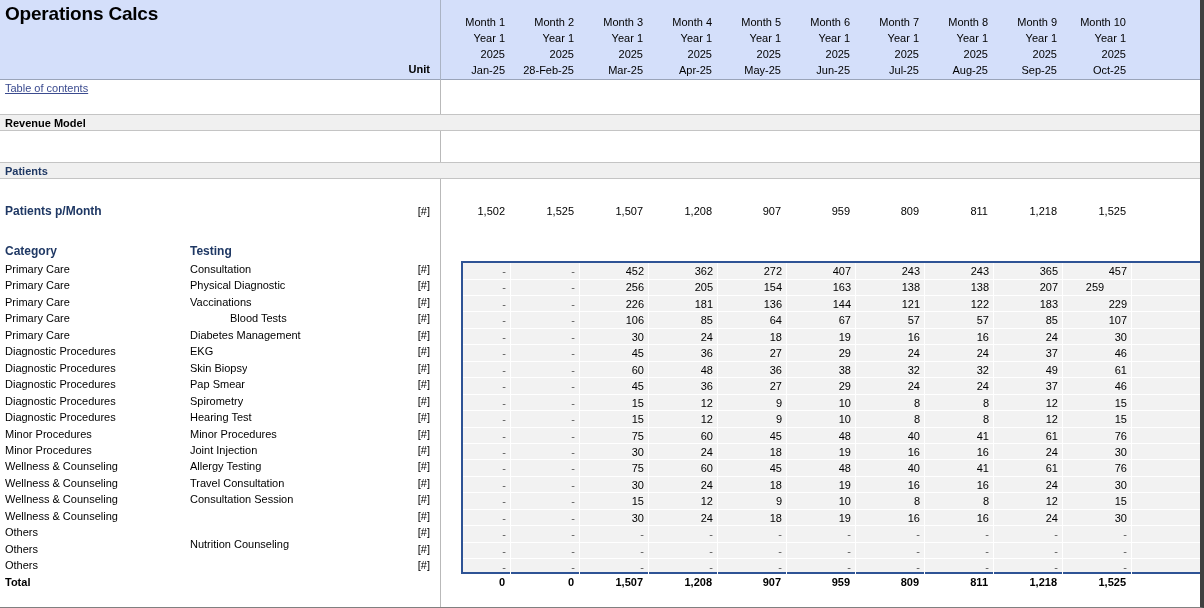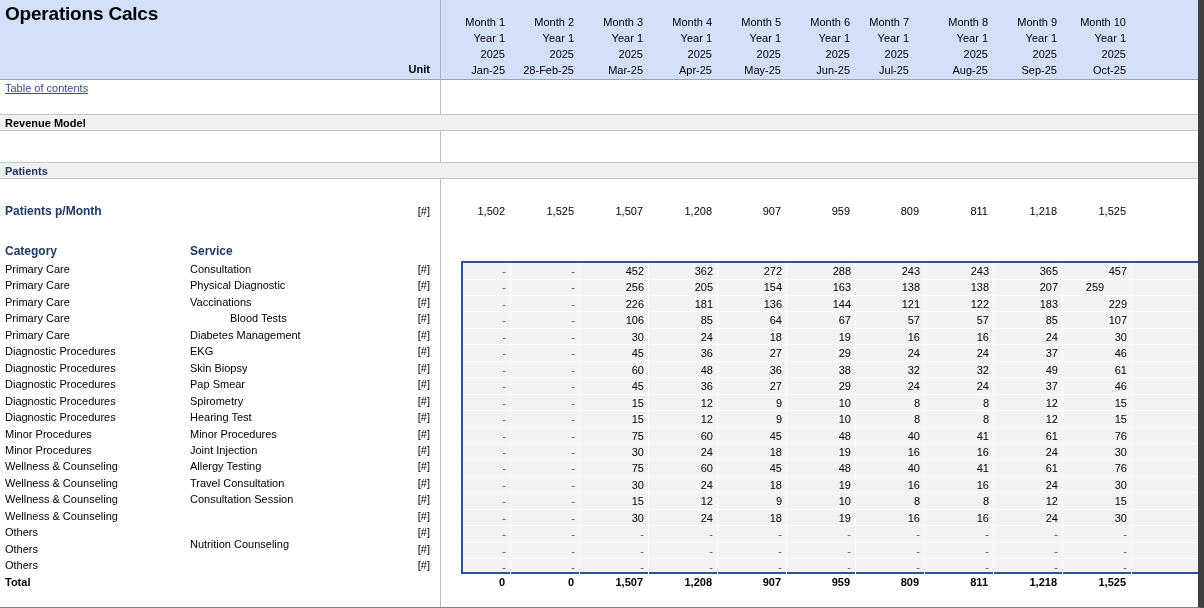--- a/index.html
+++ b/index.html
@@ -12,21 +12,21 @@
     font-size: 11px;
     color: #000000;
     -webkit-font-smoothing: none;
   }
   #sheet {
     position: relative;
     width: 1204px;
     height: 608px;
     overflow: hidden;
     background: #ffffff;
-    border-right: 6px solid #404040;
+    border-right: 4px solid #404040;
     border-bottom: 1px solid #808080;
     box-sizing: border-box;
   }
 
   
   .banner {
     position: absolute;
     left: 0; top: 0;
     width: 1204px; height: 80px;
     background: #d4dffa;
@@ -237,21 +237,21 @@
           <span>Year 1</span>
           <span>2025</span>
           <span>May-25</span>
         </div>
         <div class="mcol" style="left: 345px;">
           <span class="m-l1">Month 6</span>
           <span>Year 1</span>
           <span>2025</span>
           <span>Jun-25</span>
         </div>
-        <div class="mcol" style="left: 404px;">
+        <div class="mcol" style="left: 414px;">
           <span class="m-l1">Month 7</span>
           <span>Year 1</span>
           <span>2025</span>
           <span>Jul-25</span>
         </div>
         <div class="mcol" style="left: 483px;">
           <span class="m-l1">Month 8</span>
           <span>Year 1</span>
           <span>2025</span>
           <span>Aug-25</span>
@@ -295,21 +295,21 @@
         <div class="num" style="left: 785px; top: 1px;">959</div>
         <div class="num" style="left: 854px; top: 1px;">809</div>
         <div class="num" style="left: 923px; top: 1px;">811</div>
         <div class="num" style="left: 992px; top: 1px;">1,218</div>
         <div class="num" style="left: 1061px; top: 1px;">1,525</div>
       </div>
   </div>
 
   <div class="row" style="top:244px; height:17px;">
     <div class="cell-cat hdr-blue" style="top:0; font-size:12px;">Category</div>
-    <div class="cell-svc hdr-blue" style="top:0; font-size:12px;">Service</div>
+    <div class="cell-svc hdr-blue" style="top:0; font-size:12px;">Testing</div>
   </div>
 
   <div id="label-rows">
       <div class="row" style="top: 262px; height: 16.45px;">
         <div class="cell-cat" style="top: 1px;">Primary Care</div>
         <div class="cell-svc" style="top: 1px;">Consultation</div>
         <div class="cell-unit" style="top: 1px;">[#]</div>
       </div>
       <div class="row" style="top: 278.45px; height: 16.45px;">
         <div class="cell-cat" style="top: 1px;">Primary Care</div>
@@ -403,21 +403,21 @@
       </div>
     </div>
 
   <div id="datablock">
       <div class="drow" style="top: 0px;">
         <div class="dcell dash" style="left: -21px;">-</div>
         <div class="dcell dash" style="left: 48px;">-</div>
         <div class="dcell" style="left: 117px;">452</div>
         <div class="dcell" style="left: 186px;">362</div>
         <div class="dcell" style="left: 255px;">272</div>
-        <div class="dcell" style="left: 324px;">288</div>
+        <div class="dcell" style="left: 324px;">407</div>
         <div class="dcell" style="left: 393px;">243</div>
         <div class="dcell" style="left: 462px;">243</div>
         <div class="dcell" style="left: 531px;">365</div>
         <div class="dcell" style="left: 600px;">457</div>
       </div>
       <div class="drow" style="top: 16.45px;">
         <div class="dcell dash" style="left: -21px;">-</div>
         <div class="dcell dash" style="left: 48px;">-</div>
         <div class="dcell" style="left: 117px;">256</div>
         <div class="dcell" style="left: 186px;">205</div>

